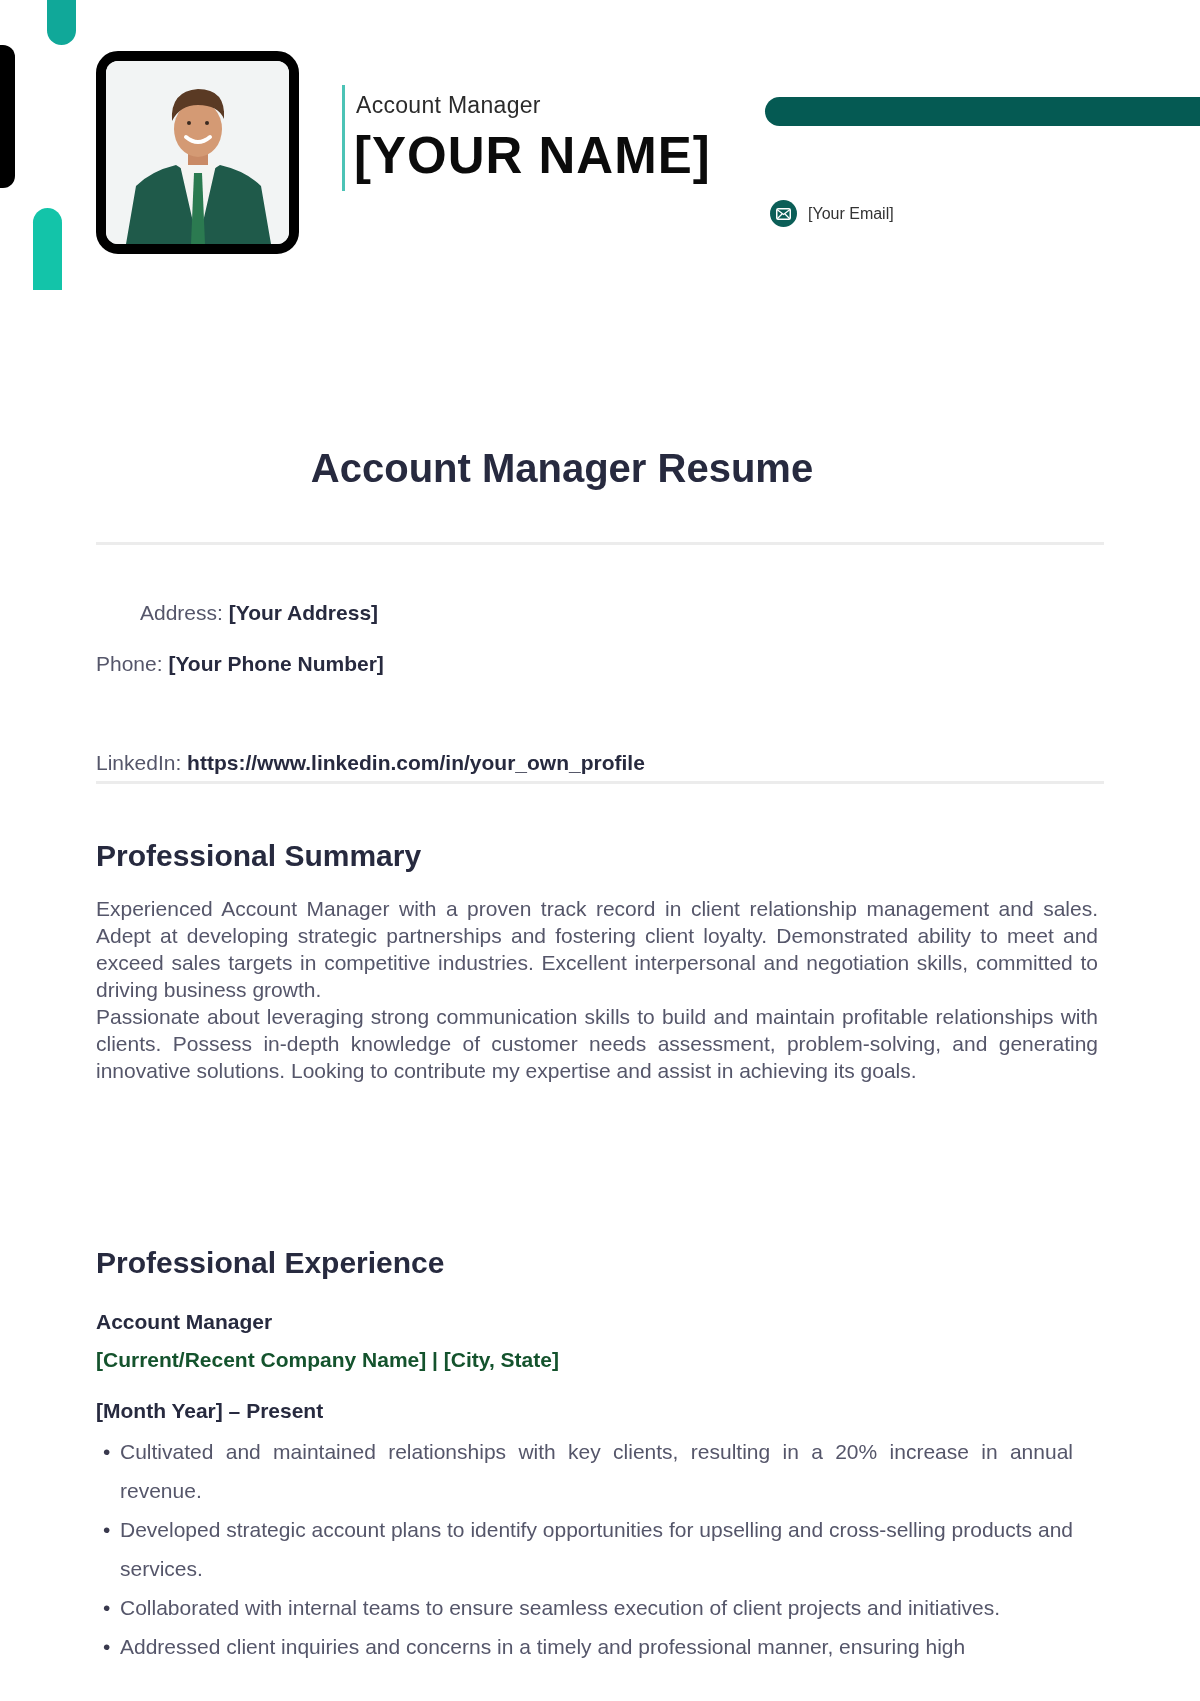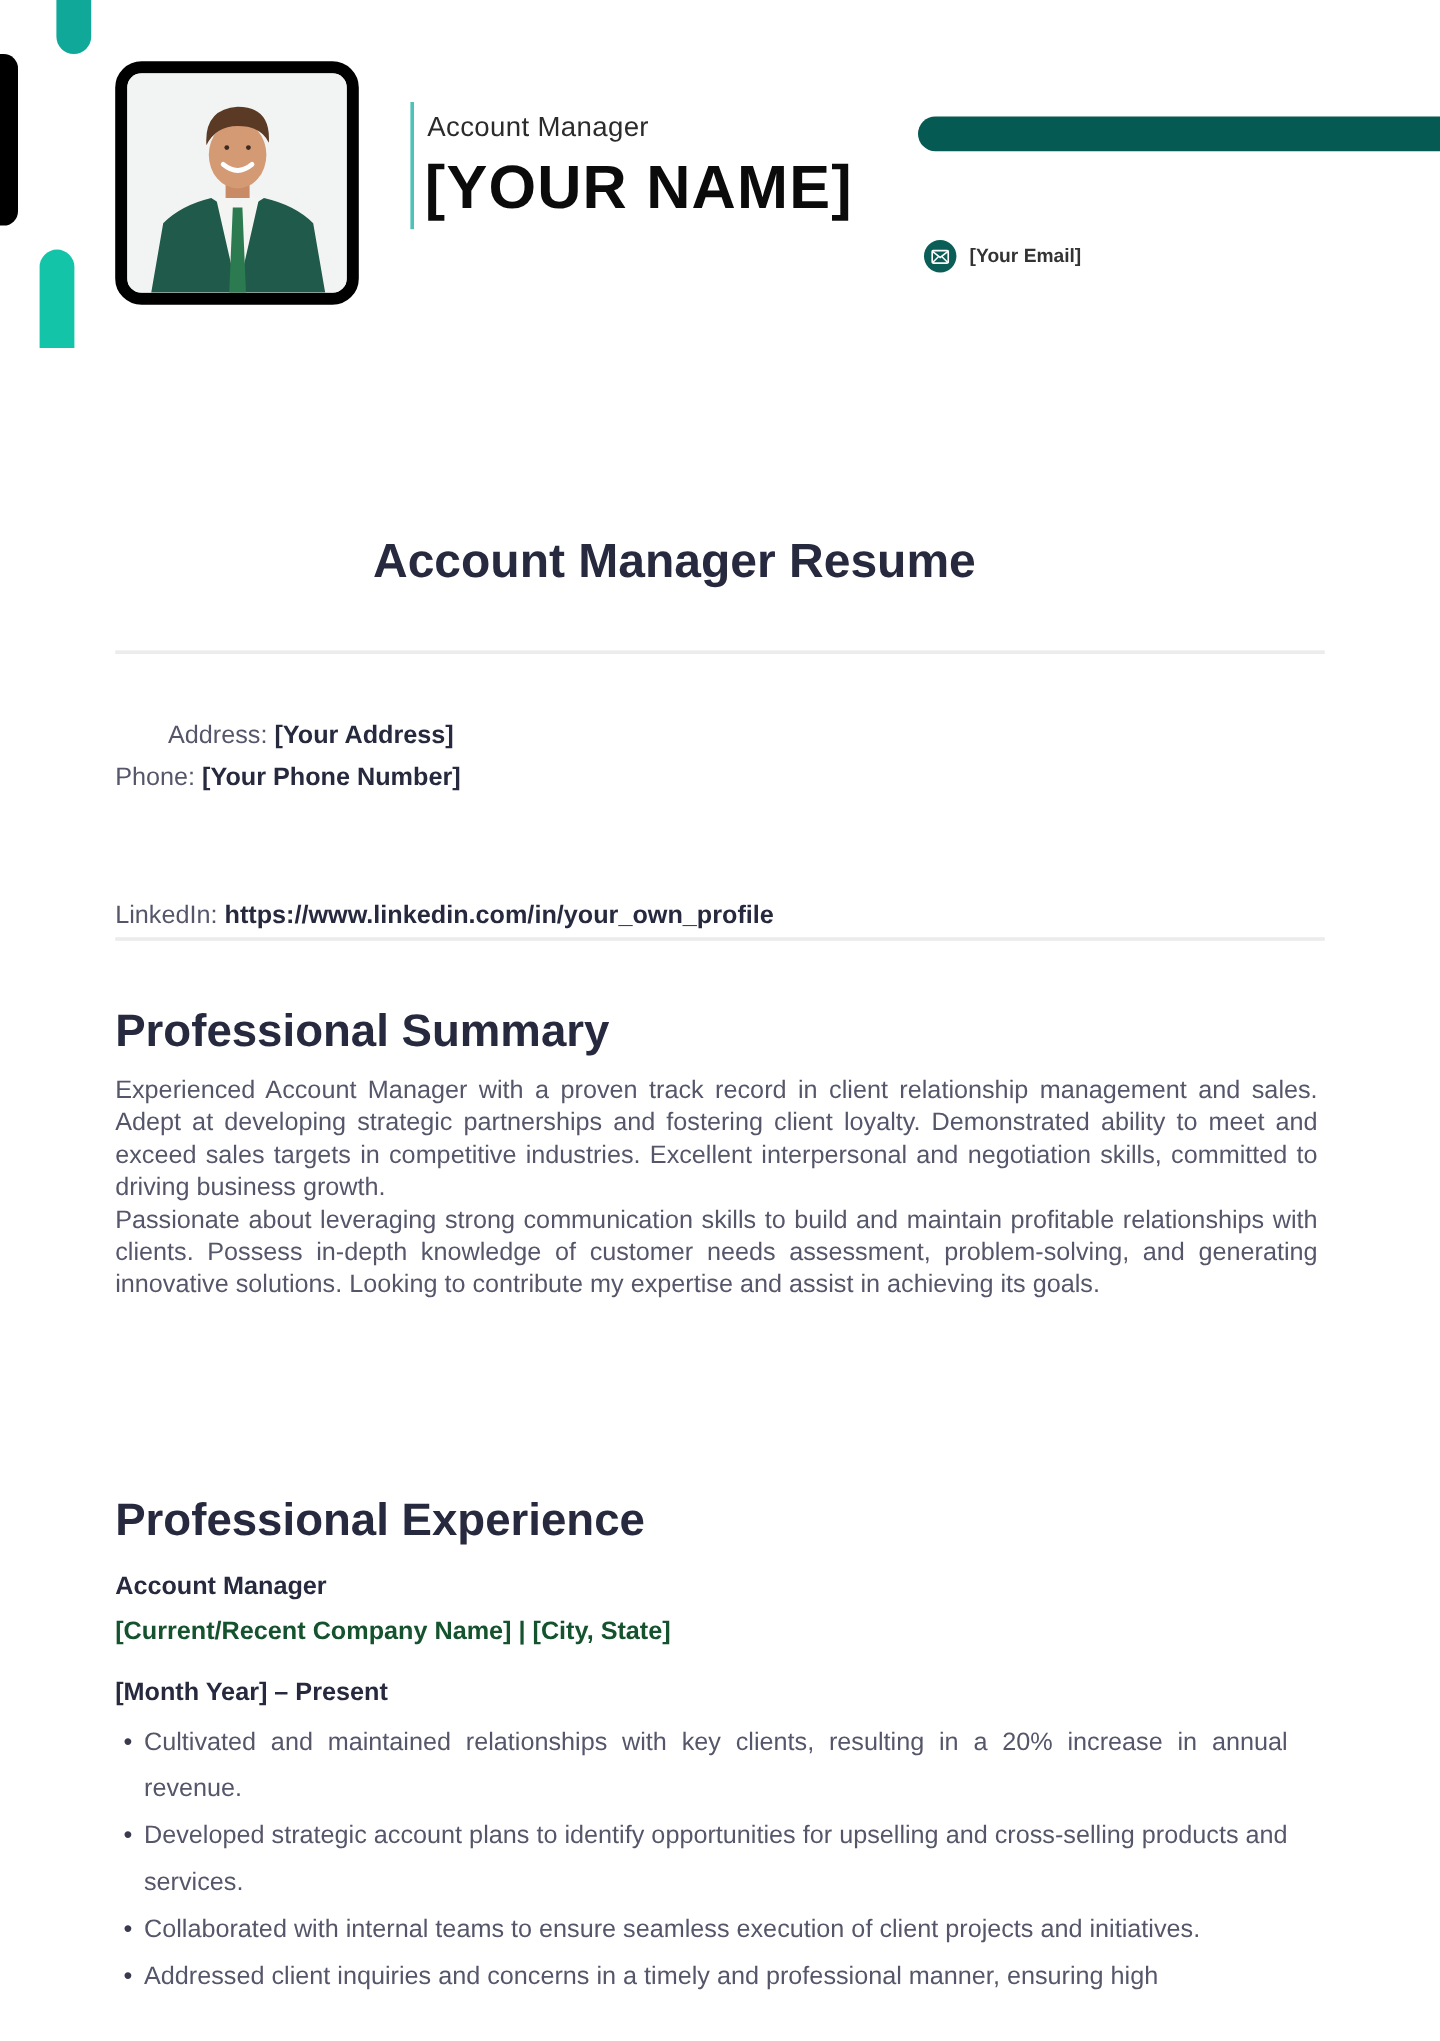--- a/index.html
+++ b/index.html
@@ -21,35 +21,35 @@
   .photo-frame svg { display: block; width: 100%; height: 100%; }
 
   
   .accent-line { left: 342px; top: 85px; width: 3px; height: 106px; background: #4cc3b6; }
   .job-title { left: 356px; top: 92px; font-size: 23px; color: #2b2b2b; letter-spacing: 0.3px; font-weight: 400; }
   .name { left: 354px; top: 126px; font-size: 51px; font-weight: 700; color: #0b0b0b; letter-spacing: 1px; }
   .teal-bar { left: 765px; top: 97px; width: 460px; height: 29px; background: #055a53; border-radius: 15px 0 0 15px; }
 
   .email-row { left: 770px; top: 200px; display: flex; align-items: center; gap: 11px; }
   .email-icon { width: 27px; height: 27px; border-radius: 50%; background: #0b5e57; display: flex; align-items: center; justify-content: center; }
-  .email-text { font-size: 16px; color: #333; font-weight: bold; }
+  .email-text { font-size: 16px; color: #333; }
 
   
   .doc-title { left: 0; width: 1124px; top: 446px; text-align: center; font-size: 40px; font-weight: 700; color: #272a3f; }
   .divider { left: 96px; width: 1008px; height: 3px; background: #ececec; }
   .divider-1 { top: 542px; }
   .divider-2 { top: 781px; }
 
   .contact { left: 96px; font-size: 21px; color: #55566a; }
   .contact b { color: #272a3f; font-weight: 700; }
   .contact-address { top: 601px; margin-left: 44px; }
-  .contact-phone { top: 636px; }
+  .contact-phone { top: 652px; }
   .contact-linkedin { top: 703px; margin-top: 48px; }
 
-  .section-heading { left: 96px; font-size: 38px; font-weight: 700; color: #272a3f; }
+  .section-heading { left: 96px; font-size: 30px; font-weight: 700; color: #272a3f; }
   .summary-heading { top: 839px; }
   .experience-heading { top: 1246px; }
 
   .summary { left: 96px; top: 895px; width: 1002px; font-size: 21px; line-height: 27px; color: #55566a; text-align: justify; }
   .summary p { margin: 0; }
 
   .job-role { left: 96px; top: 1310px; font-size: 21px; font-weight: 700; color: #272a3f; }
   .job-company { left: 96px; top: 1348px; font-size: 21px; font-weight: 700; color: #14532d; }
   .job-dates { left: 96px; top: 1399px; font-size: 21px; font-weight: 700; color: #272a3f; text-align: center; }
 

